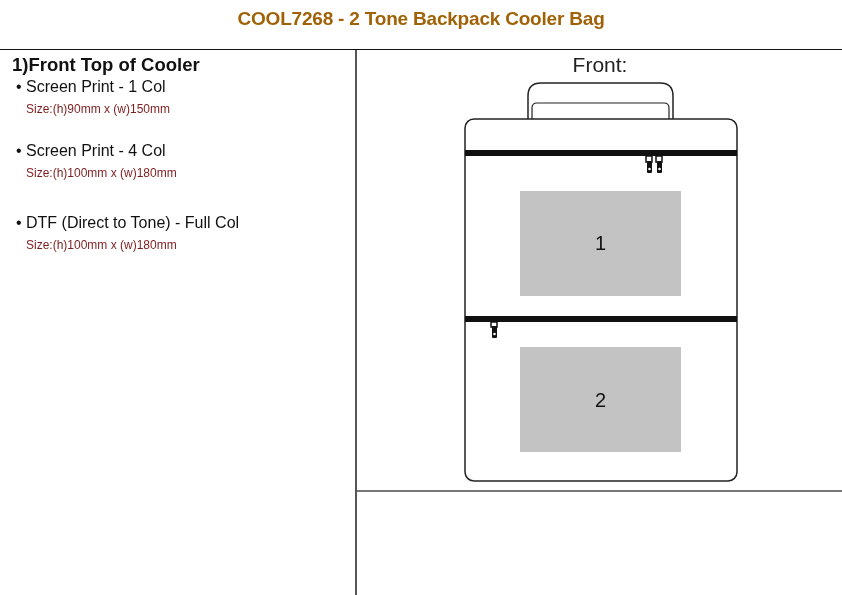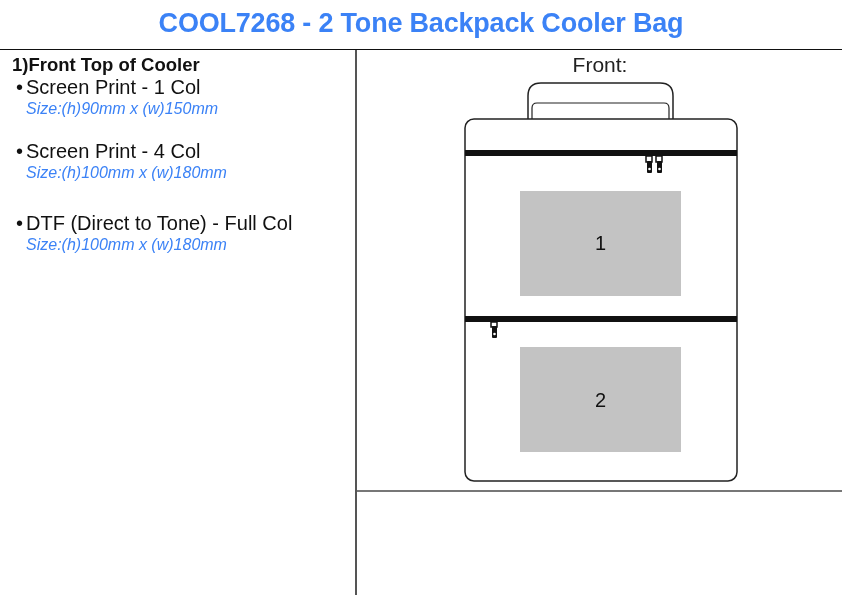--- a/index.html
+++ b/index.html
@@ -1,26 +1,26 @@
 <!DOCTYPE html>
 <html><head>
 <meta charset="utf-8">
 <style>
   html, body { margin: 0; padding: 0; background: #ffffff; }
   body { width: 842px; height: 595px; position: relative; overflow: hidden; font-family: "Liberation Sans", sans-serif; color: #111; }
-  .title { position: absolute; left: 0; top: 8px; width: 842px; text-align: center; font-weight: bold; font-size: 27px; letter-spacing: -0.2px; color: #3b82f6; }
+  .title { position: absolute; left: 0; top: 8px; width: 842px; text-align: center; font-weight: bold; font-size: 19px; letter-spacing: -0.2px; color: #a16207; }
   .hline-top { position: absolute; left: 0; top: 49px; width: 842px; height: 1px; background: #111; }
   .vline { position: absolute; left: 355px; top: 50px; width: 2px; height: 545px; background: #555; }
   .hline-bottom { position: absolute; left: 357px; top: 490px; width: 485px; height: 2px; background: #777; }
 
   .left { position: absolute; left: 12px; top: 54px; width: 340px; }
   .sec-head { font-weight: bold; font-size: 18.5px; color: #111; line-height: 22px; }
-  .bullet { font-size: 20px; line-height: 22px; color: #111; margin-left: 4px; }
+  .bullet { font-size: 16px; line-height: 22px; color: #111; margin-left: 4px; }
   .bullet .dot { display: inline-block; width: 10px; }
-  .size { font-size: 16px; line-height: 22px; color: #3b82f6; margin-left: 14px; font-style: italic; }
+  .size { font-size: 12px; line-height: 22px; color: #7f1d1d; margin-left: 14px; }
   .gap { height: 20px; }
   .gap2 { height: 28px; }
 
   .front-label { position: absolute; left: 540px; top: 53px; width: 120px; text-align: center; font-weight: normal; font-size: 21px; color: #222; }
 
   .diagram { position: absolute; left: 0; top: 0; }
   .print-label { position: absolute; font-size: 20px; color: #111; text-align: center; }
 </style>
 </head>
 <body>

